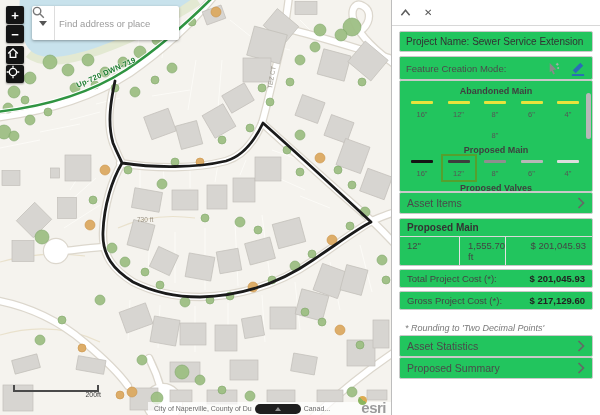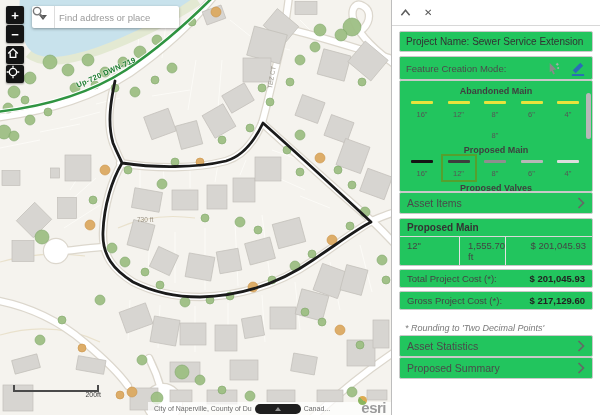--- a/index.html
+++ b/index.html
@@ -27,21 +27,21 @@
   #esri{position:absolute;right:5px;bottom:-1px;font-size:15px;font-weight:bold;color:#9b9b9b;
         letter-spacing:-.5px;text-shadow:0 0 2px #fff}
   #esri i{position:absolute;left:-3px;top:-3px;width:9px;height:9px;border-radius:50%;
           background:linear-gradient(40deg,#7fae4e 55%,#d9a23e 55%);opacity:.9}
   
   .mbtn{position:absolute;left:6px;width:18px;height:18px;background:#141414;border-radius:2px;
         color:#fff;display:flex;align-items:center;justify-content:center;font-size:13px;font-weight:bold;
         box-shadow:0 1px 2px rgba(0,0,0,.4);cursor:pointer}
   #btn-zoomin{top:6px}#btn-zoomout{top:25px}#btn-home{top:46px}#btn-locate{top:65px}
   
-  #search{position:absolute;left:32px;top:6px;width:147px;height:22px;background:#fff;border-radius:2px;
+  #search{position:absolute;left:32px;top:6px;width:147px;height:34px;background:#fff;border-radius:2px;
           display:flex;align-items:center;box-shadow:0 1px 3px rgba(0,0,0,.35)}
   #search-caret{width:22px;height:100%;display:flex;align-items:center;justify-content:center;
                 border-right:1px solid #ddd;cursor:pointer}
   #search-caret i{width:0;height:0;border-left:4px solid transparent;border-right:4px solid transparent;
                   border-top:5px solid #555}
   #search input{flex:1;border:none;outline:none;font-size:9.5px;padding:0 4px;min-width:0;
                 font-family:"Liberation Sans",sans-serif;color:#333}
   #search input::placeholder{color:#9b9b9b}
   #search-mag{padding:0 5px 0 2px;display:flex;cursor:pointer}
   

